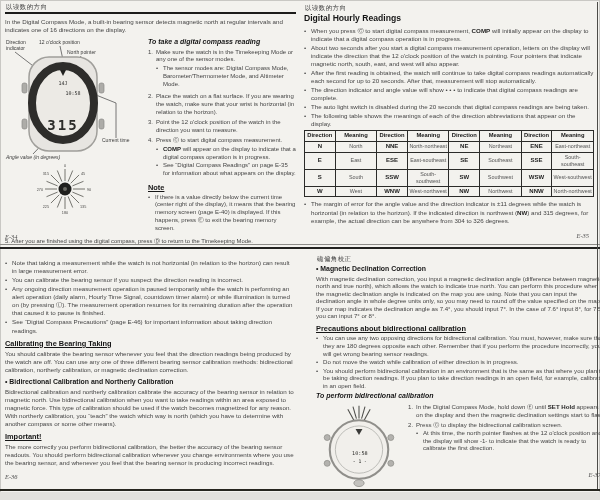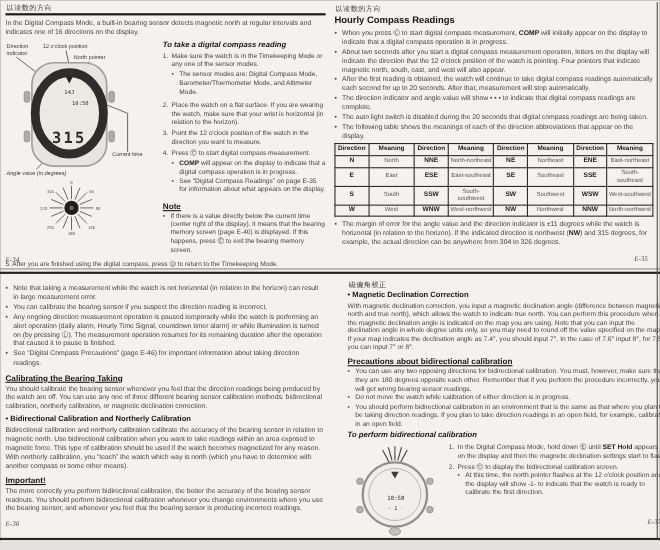--- a/index.html
+++ b/index.html
@@ -155,21 +155,21 @@
         </ul>
       </div>
     </div>
 
     <p class="step5">5. After you are finished using the digital compass, press Ⓓ to return to the Timekeeping Mode.</p>
     <div class="pagenum pn-l">E-34</div>
   </section>
 
   <section class="page q2">
     <div class="cnhead">以读数的方向</div>
-    <h1 class="ptitle" style="font-size:8.6px">Hourly Compass Readings</h1>
+    <h1 class="ptitle" style="font-size:8.6px">Digital Hourly Readings</h1>
     <ul class="bul" style="margin-top:2px">
       <li><span>When you press Ⓒ to start digital compass measurement, </span><span class="b">COMP</span><span> will initially appear on the display to indicate that a digital compass operation is in progress.</span></li>
       <li><span>About two seconds after you start a digital compass measurement operation, letters on the display will indicate the direction that the 12 o'clock position of the watch is pointing. Four pointers that indicate magnetic north, south, east, and west will also appear.</span></li>
       <li><span>After the first reading is obtained, the watch will continue to take digital compass readings automatically each second for up to 20 seconds. After that, measurement will stop automatically.</span></li>
       <li><span>The direction indicator and angle value will show • • • to indicate that digital compass readings are complete.</span></li>
       <li><span>The auto light switch is disabled during the 20 seconds that digital compass readings are being taken.</span></li>
       <li><span>The following table shows the meanings of each of the direction abbreviations that appear on the display.</span></li>
     </ul>
 
     <table class="dir">

